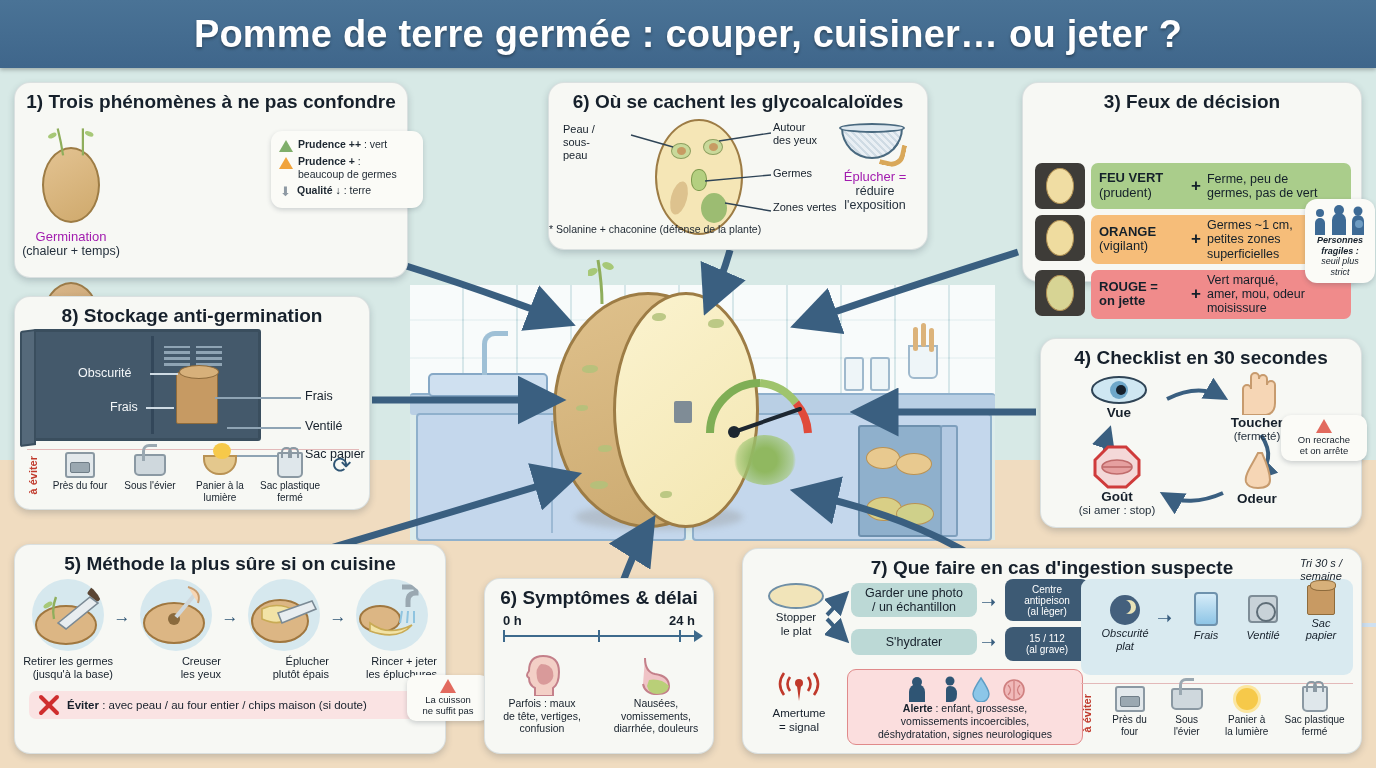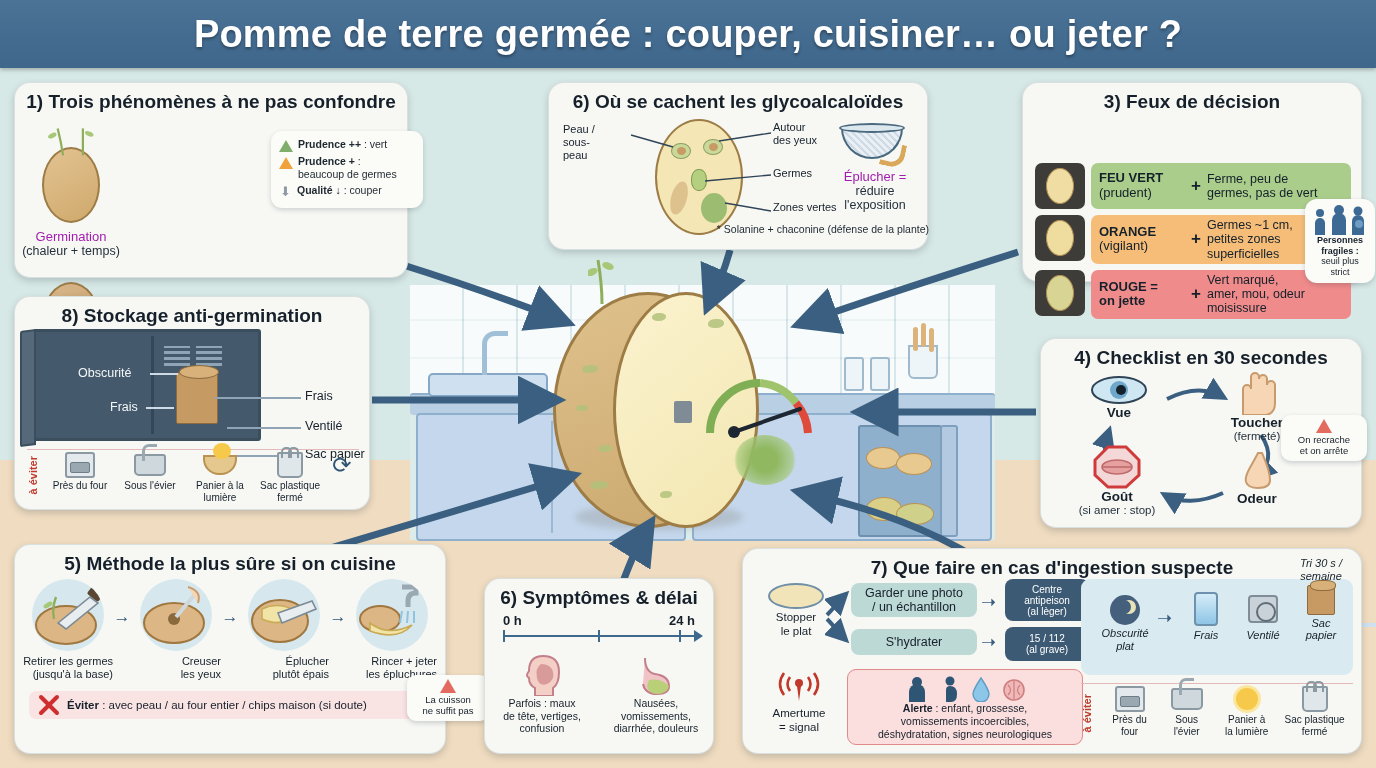--- a/index.html
+++ b/index.html
@@ -91,21 +91,21 @@
 
   
   #c2 { left:548px; top:82px; width:380px; height:168px; }
   .tuber { position:absolute; left:106px; top:36px; width:88px; height:116px;
            background:#f5e6b6; border:2.5px solid #9d7c45; border-radius:50%/50%; }
   .eye { position:absolute; width:20px; height:16px; background:#c9d99a; border:1.5px solid #8d9f5f; border-radius:50%; }
   .eye i { position:absolute; left:5px; top:3px; width:9px; height:8px; background:#c79b63; border-radius:50%; display:block; }
   .zgreen { position:absolute; width:26px; height:30px; background:#9cbc72; border-radius:50%; }
   .zbrown { position:absolute; width:16px; height:34px; background:#ddc28e; border-radius:50%; transform:rotate(15deg); }
   .germ { position:absolute; left:34px; top:48px; width:16px; height:22px; background:#b4cf80; border:1.5px solid #7e9a4e; border-radius:45%; }
-  .c2-note { position:absolute; left:0; top:140px; width:380px; text-align:right; font-size:10.5px; color:#1d2731; }
+  .c2-note { position:absolute; left:0; top:140px; width:380px; text-align:left; font-size:10.5px; color:#1d2731; }
   .cal-lbl { position:absolute; font-size:11px; color:#16202b; line-height:1.2; }
   .sieve { position:absolute; left:292px; top:38px; width:62px; height:40px; }
   .sieve-b { position:absolute; left:0; top:6px; width:62px; height:32px; border:2.5px solid #49697f;
              border-radius:0 0 34px 34px; background:repeating-linear-gradient(45deg,#e9eff4 0 3px,#cfdbe4 3px 5px); }
   .sieve-top { position:absolute; left:-2px; top:2px; width:66px; height:10px; border:2.5px solid #49697f; border-radius:50%; background:#dde7ee; }
   .arrow-cur { position:absolute; left:40px; top:22px; width:24px; height:24px; border:5px solid #d9a85a;
                border-top:none; border-left:none; border-radius:0 0 14px 0; transform:rotate(12deg); }
 
   
   #c3 { left:1022px; top:82px; width:340px; height:200px; }
@@ -119,21 +119,21 @@
   .band.green  { background:#aacd8b; }
   .band.orange { background:#f6bd79; }
   .band.red    { background:#f08b8b; }
   .band .nm { font-weight:bold; font-size:13.5px; color:#14202a; line-height:1.12; width:86px; flex:0 0 auto; }
   .band .nm span { font-weight:normal; font-size:13px; display:block; }
   .band .plus { font-weight:bold; font-size:17px; color:#14202a; margin:0 6px; }
   .band .ds { font-size:12.5px; color:#14202a; line-height:1.14; }
   .frag { position:absolute; right:-14px; top:116px; width:70px; background:#fbfbf7; border-radius:12px;
           box-shadow:0 2px 5px rgba(40,55,70,.22); padding:6px 4px 6px; text-align:center; }
   .frag .fig { display:flex; justify-content:center; align-items:flex-end; gap:2px; height:30px; }
-  .frag .ft { font-size:9px; line-height:1.18; color:#16202b; }
+  .frag .ft { font-size:9px; line-height:1.18; color:#16202b;font-style:italic; }
   .frag .ft b { font-weight:bold; }
 
   
   #c4 { left:1040px; top:338px; width:322px; height:190px; }
   .c4-body { position:absolute; inset:30px 10px 6px 10px; }
   .cl-item { position:absolute; text-align:center; }
   .cl-item .cl-lbl { font-weight:bold; font-size:13.5px; color:#16202b; }
   .cl-item .cl-sub { font-size:11.5px; color:#25313d; }
   .recrache { position:absolute; right:-6px; top:76px; width:86px; background:#fbfbf7; border-radius:10px;
               box-shadow:0 2px 5px rgba(40,55,70,.22); padding:4px 3px; text-align:center; font-size:9.5px; line-height:1.2; color:#16202b; }
@@ -344,21 +344,21 @@
       <div class="leg-row">
         <span class="tri g"></span>
         <span class="leg-t"><b>Prudence ++</b><span> : vert</span></span>
       </div>
       <div class="leg-row">
         <span class="tri o"></span>
         <span class="leg-t"><b>Prudence +</b><span> :</span><br><span>beaucoup de germes</span></span>
       </div>
       <div class="leg-row">
         <span class="dn">⬇</span>
-        <span class="leg-t"><b>Qualité ↓</b><span> : couper</span></span>
+        <span class="leg-t"><b>Qualité ↓</b><span> : terre</span></span>
       </div>
     </div>
   </div>
 
   <div class="card" id="c2">
     <h2>6) Où se cachent les glycoalcaloïdes</h2>
 
     <div class="cal-lbl" style="left:14px;top:40px;width:70px;white-space:pre-line;">Peau /
 sous-
 peau</div>

